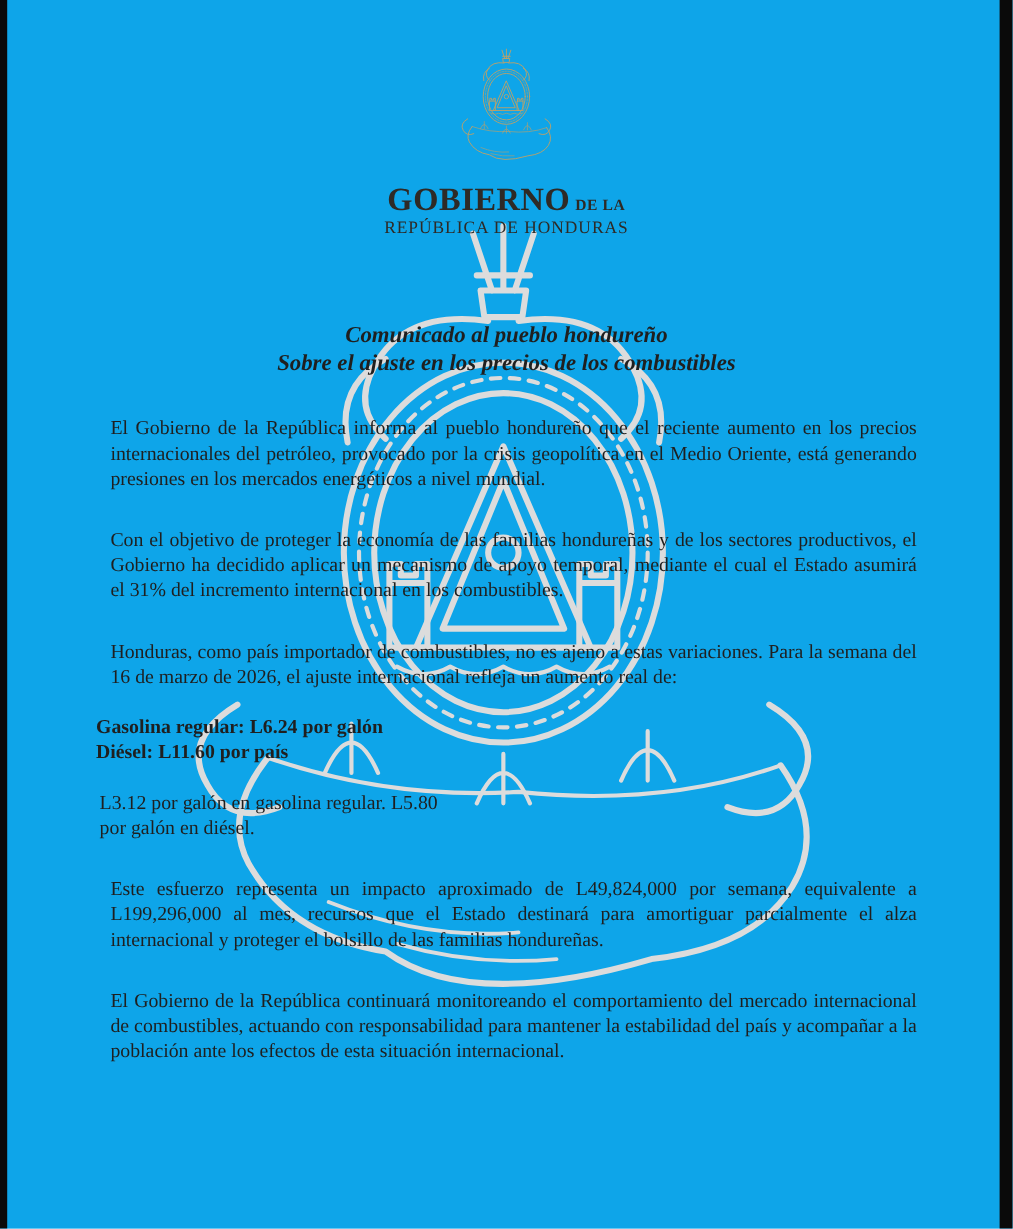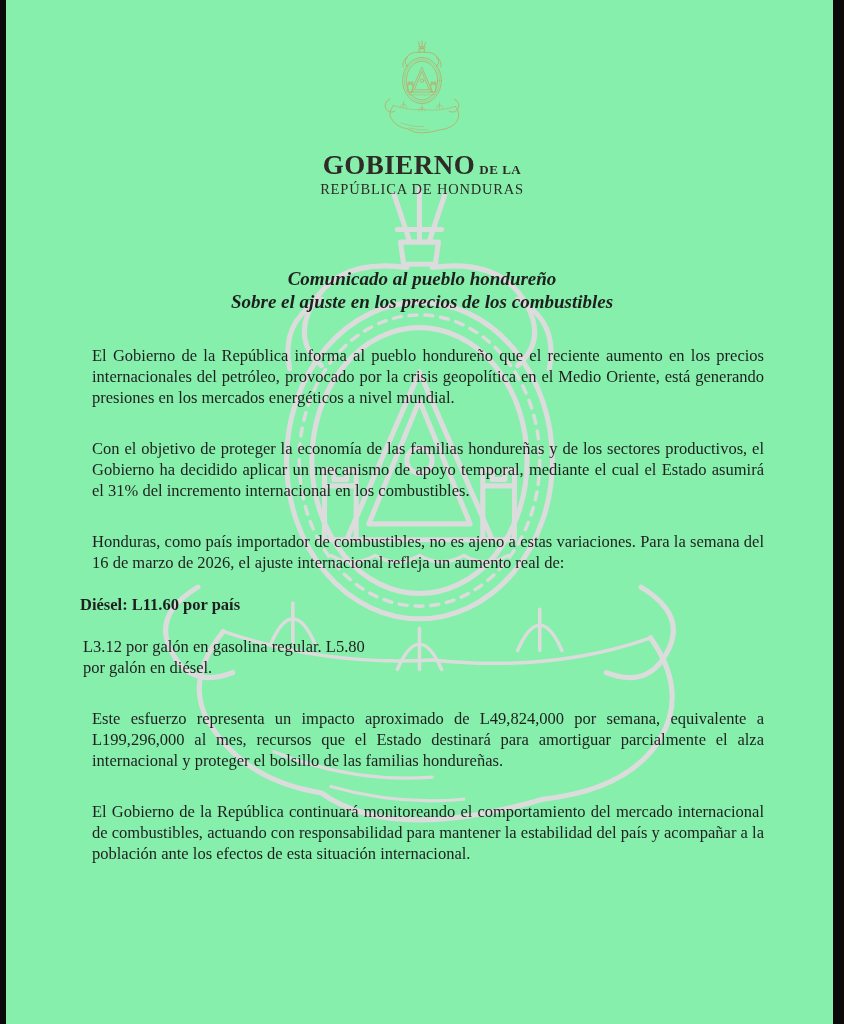--- a/index.html
+++ b/index.html
@@ -1,20 +1,20 @@
 <!DOCTYPE html>
 <html lang="es"><head>
 <meta charset="utf-8">
 <title>Comunicado</title>
 <style>
   html,body{margin:0;padding:0;background:#ffffff;}
   .page{
     position:relative;
     width:844px;height:1024px;
-    background:#86efac;
+    background:#0ea5e9;
     overflow:hidden;
     font-family:"Liberation Serif","DejaVu Serif",serif;
     color:#1f1f1f;
   }
   
   .edge{position:absolute;top:0;bottom:0;background:#0a0a0a;z-index:5;}
   .edge-left{left:0;width:6px;}
   .edge-right{right:0;width:11px;}
 
   
@@ -165,20 +165,21 @@
 
     <div class="body-col">
 
       <p class="para first">El Gobierno de la República informa al pueblo hondureño que el reciente aumento en los precios internacionales del petróleo, provocado por la crisis geopolítica en el Medio Oriente, está generando presiones en los mercados energéticos a nivel mundial.</p>
 
       <p class="para">Con el objetivo de proteger la economía de las familias hondureñas y de los sectores productivos, el Gobierno ha decidido aplicar un mecanismo de apoyo temporal, mediante el cual el Estado asumirá el 31% del incremento internacional en los combustibles.</p>
 
       <p class="para">Honduras, como país importador de combustibles, no es ajeno a estas variaciones. Para la semana del 16 de marzo de 2026, el ajuste internacional refleja un aumento real de:</p>
 
       <div class="bold-lines">
+        <span class="line">Gasolina regular: L6.24 por galón</span>
         <span class="line">Diésel: L11.60 por país</span>
       </div>
 
 
       <div class="plain-lines">
         <span class="line">L3.12 por galón en gasolina regular. L5.80</span>
         <span class="line">por galón en diésel.</span>
       </div>
 
       <p class="para">Este esfuerzo representa un impacto aproximado de L49,824,000 por semana, equivalente a L199,296,000 al mes, recursos que el Estado destinará para amortiguar parcialmente el alza internacional y proteger el bolsillo de las familias hondureñas.</p>

